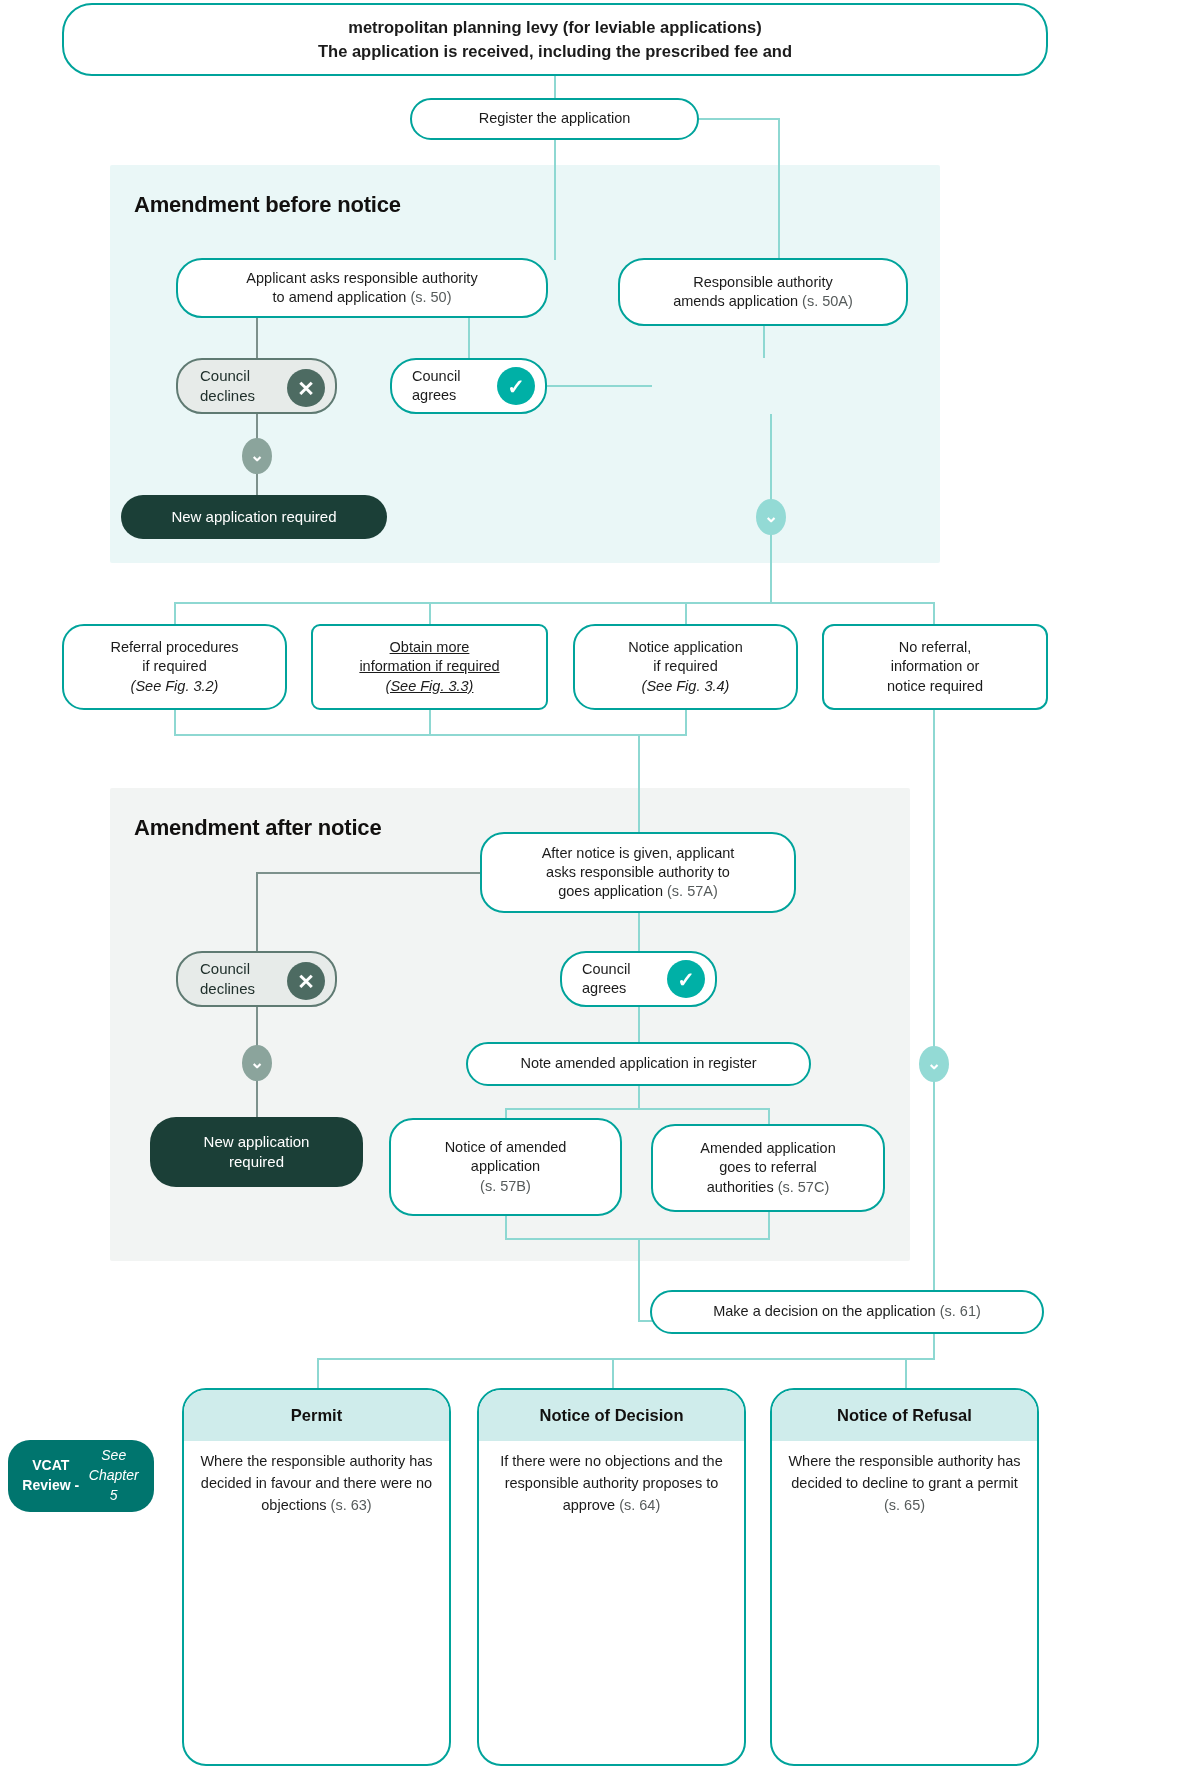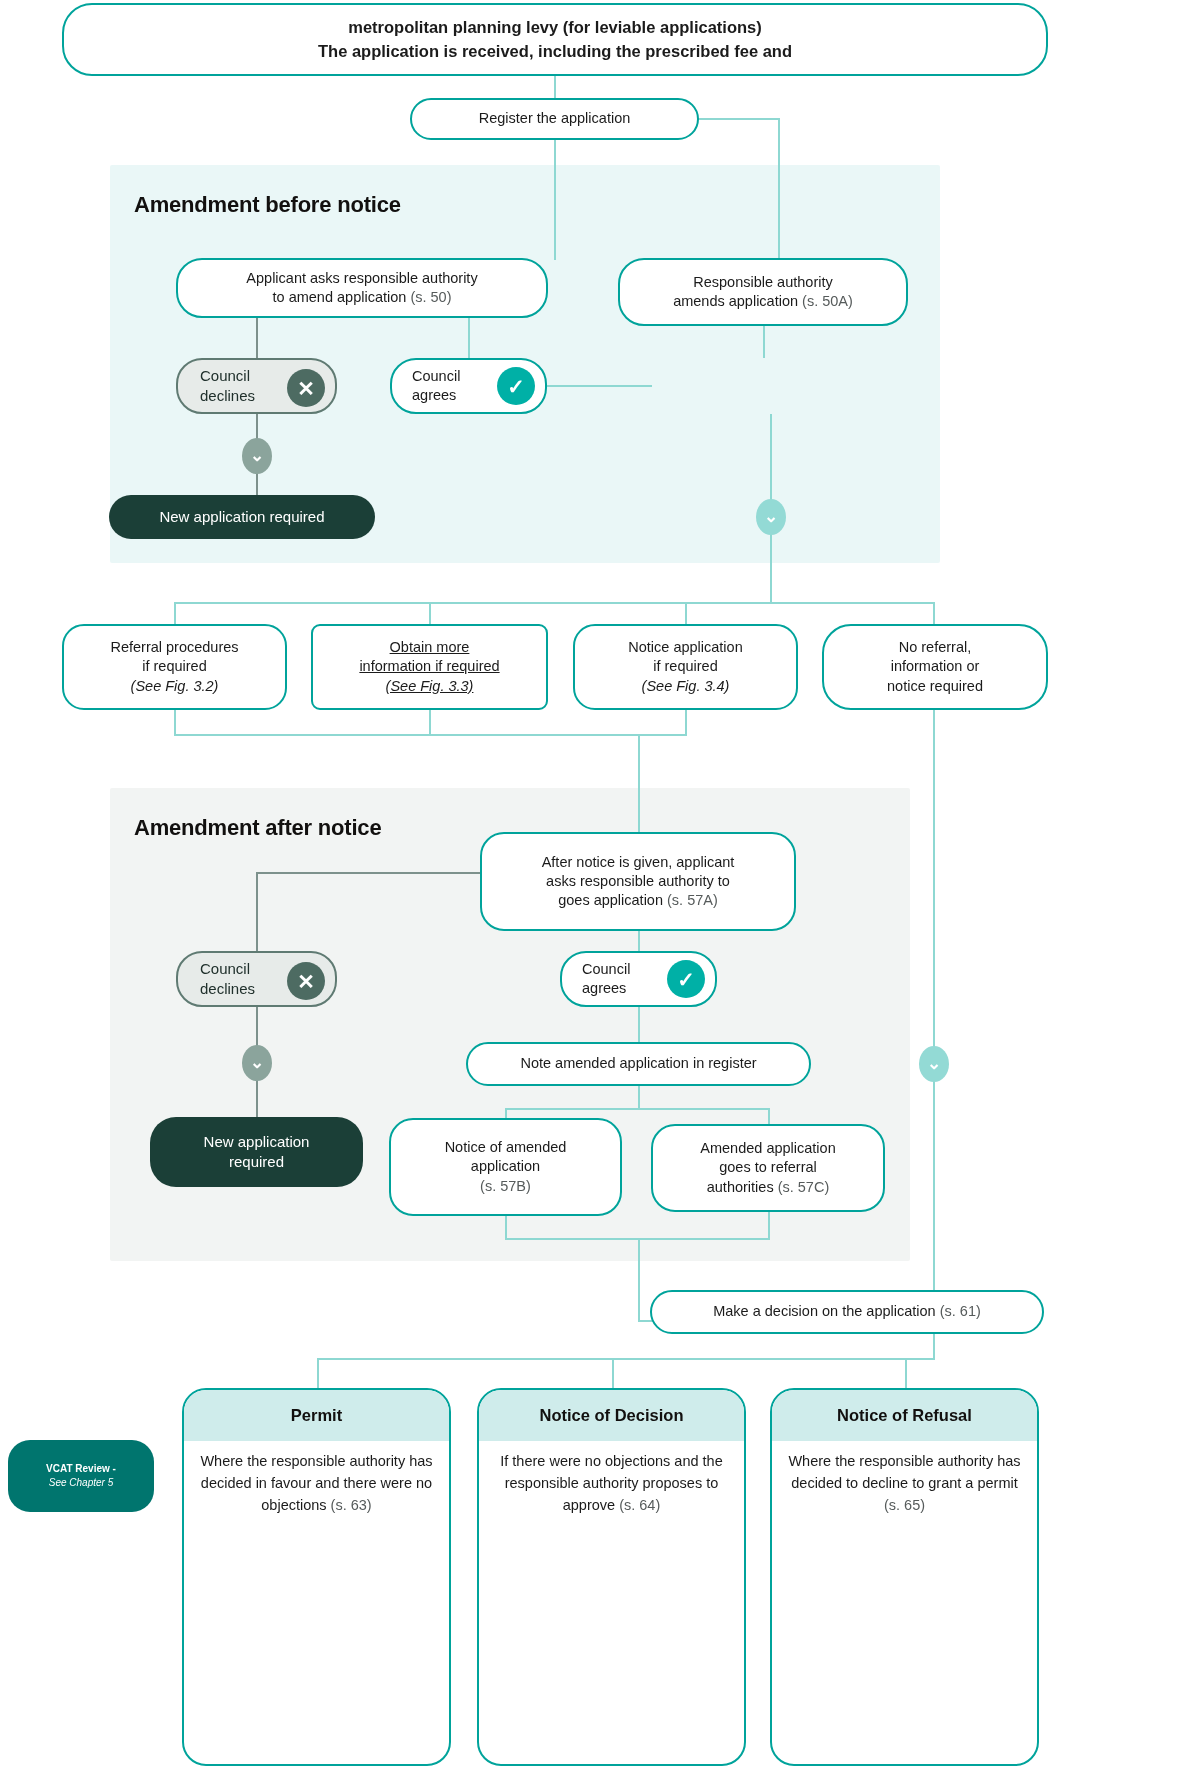--- a/index.html
+++ b/index.html
@@ -149,23 +149,23 @@
   }
   .card-body .sec { color: #565b5b; }
 
   
   .vcat {
     position: absolute;
     background: #00756e;
     color: #ffffff;
     border-radius: 22px;
     text-align: center;
-    font-size: 10px;
+    font-size: 14px;
     line-height: 1.42;
-    display: flex; flex-direction: column;
+    display: flex; flex-direction: row;
     align-items: center; justify-content: center;
     padding: 4px 10px;
   }
   .vcat .l1 { font-weight: bold; }
   .vcat .l2 { font-style: italic; }
 </style>
 </head>
 <body>
 
 <div id="canvas">
@@ -293,21 +293,21 @@
     <div style="text-align:left;">
       <div>Council</div>
       <div>agrees</div>
     </div>
     <div class="badge badge-ok" style="right:10px; top:7px;">
       <span>✓</span>
     </div>
   </div>
 
 
-  <div class="node node-dark" style="left:109px; top:495px; width:266px; height:44px;">
+  <div class="node node-dark" style="left:121px; top:495px; width:266px; height:44px;">
     <span>New application required</span>
   </div>
 
   <div class="node" style="left:62px; top:624px; width:225px; height:86px; border-radius:22px;">
     <div>
       <div>Referral procedures</div>
       <div>if required</div>
       <div class="ital">(See Fig. 3.2)</div>
     </div>
   </div>
@@ -321,29 +321,29 @@
   </div>
 
   <div class="node" style="left:573px; top:624px; width:225px; height:86px; border-radius:22px;">
     <div>
       <div>Notice application</div>
       <div>if required</div>
       <div class="ital">(See Fig. 3.4)</div>
     </div>
   </div>
 
-  <div class="node" style="left:822px; top:624px; width:226px; height:86px; border-radius:29px;">
+  <div class="node" style="left:822px; top:624px; width:226px; height:86px; border-radius:12px;">
     <div>
       <div>No referral,</div>
       <div>information or</div>
       <div>notice required</div>
     </div>
   </div>
 
-  <div class="node" style="left:480px; top:832px; width:316px; height:99px; border-radius:24px;text-align:center;">
+  <div class="node" style="left:480px; top:832px; width:316px; height:81px; border-radius:24px;text-align:center;">
     <div>
       <div>After notice is given, applicant</div>
       <div>asks responsible authority to</div>
       <div>
         <span>goes application</span>
         <span class="sec">(s. 57A)</span>
       </div>
     </div>
   </div>
 

